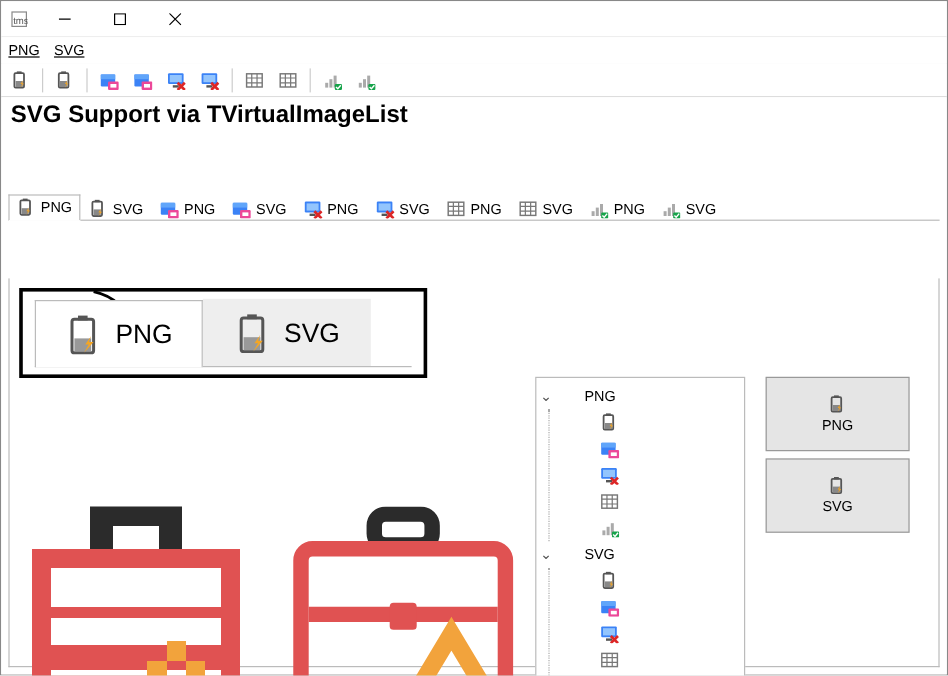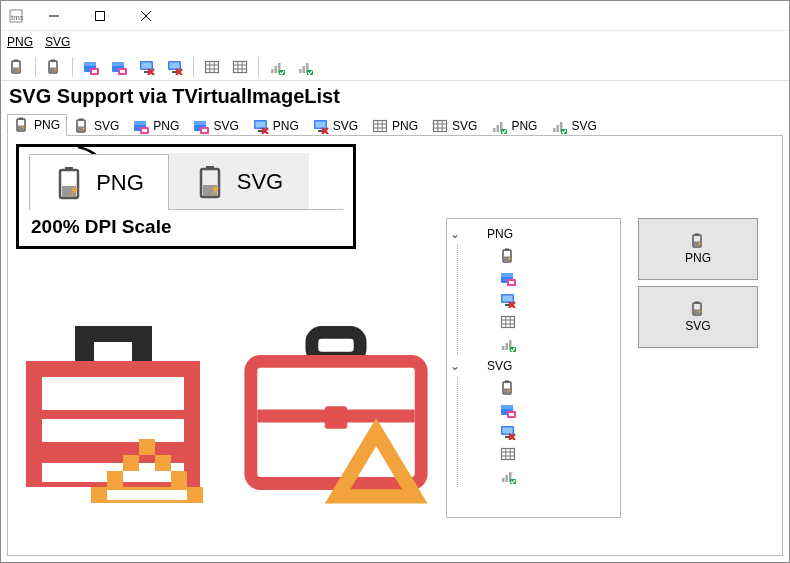--- a/index.html
+++ b/index.html
@@ -77,20 +77,21 @@
     display: flex;
     align-items: center;
     justify-content: center;
   }
   .content {
     flex: 1;
     background: #fff;
     padding: 2px 6px 6px 6px;
     display: flex;
     flex-direction: column;
+    gap: 48px;
   }
   .heading {
     font-size: 20px;
     font-weight: 600;
     padding: 2px 2px 4px 2px;
   }
   .tabstrip {
     display: flex;
     align-items: flex-end;
     height: 24px;
@@ -474,21 +475,20 @@
               </svg>
             <span>PNG</span>
           </div>
           <div class="btab inactive">
             <svg width="32" height="34">
                 <use href="#ico-battery-lg"></use>
               </svg>
             <span>SVG</span>
           </div>
         </div>
-        <div class="dpi-label">200% DPI Scale</div>
       </div>
 
       <div class="lower">
         <svg width="200" height="180" viewBox="0 0 114 112">
             <use href="#ico-briefcase-px"></use>
           </svg>
         <svg width="200" height="180" viewBox="0 0 114 112">
             <use href="#ico-briefcase-svg"></use>
           </svg>
       </div>

